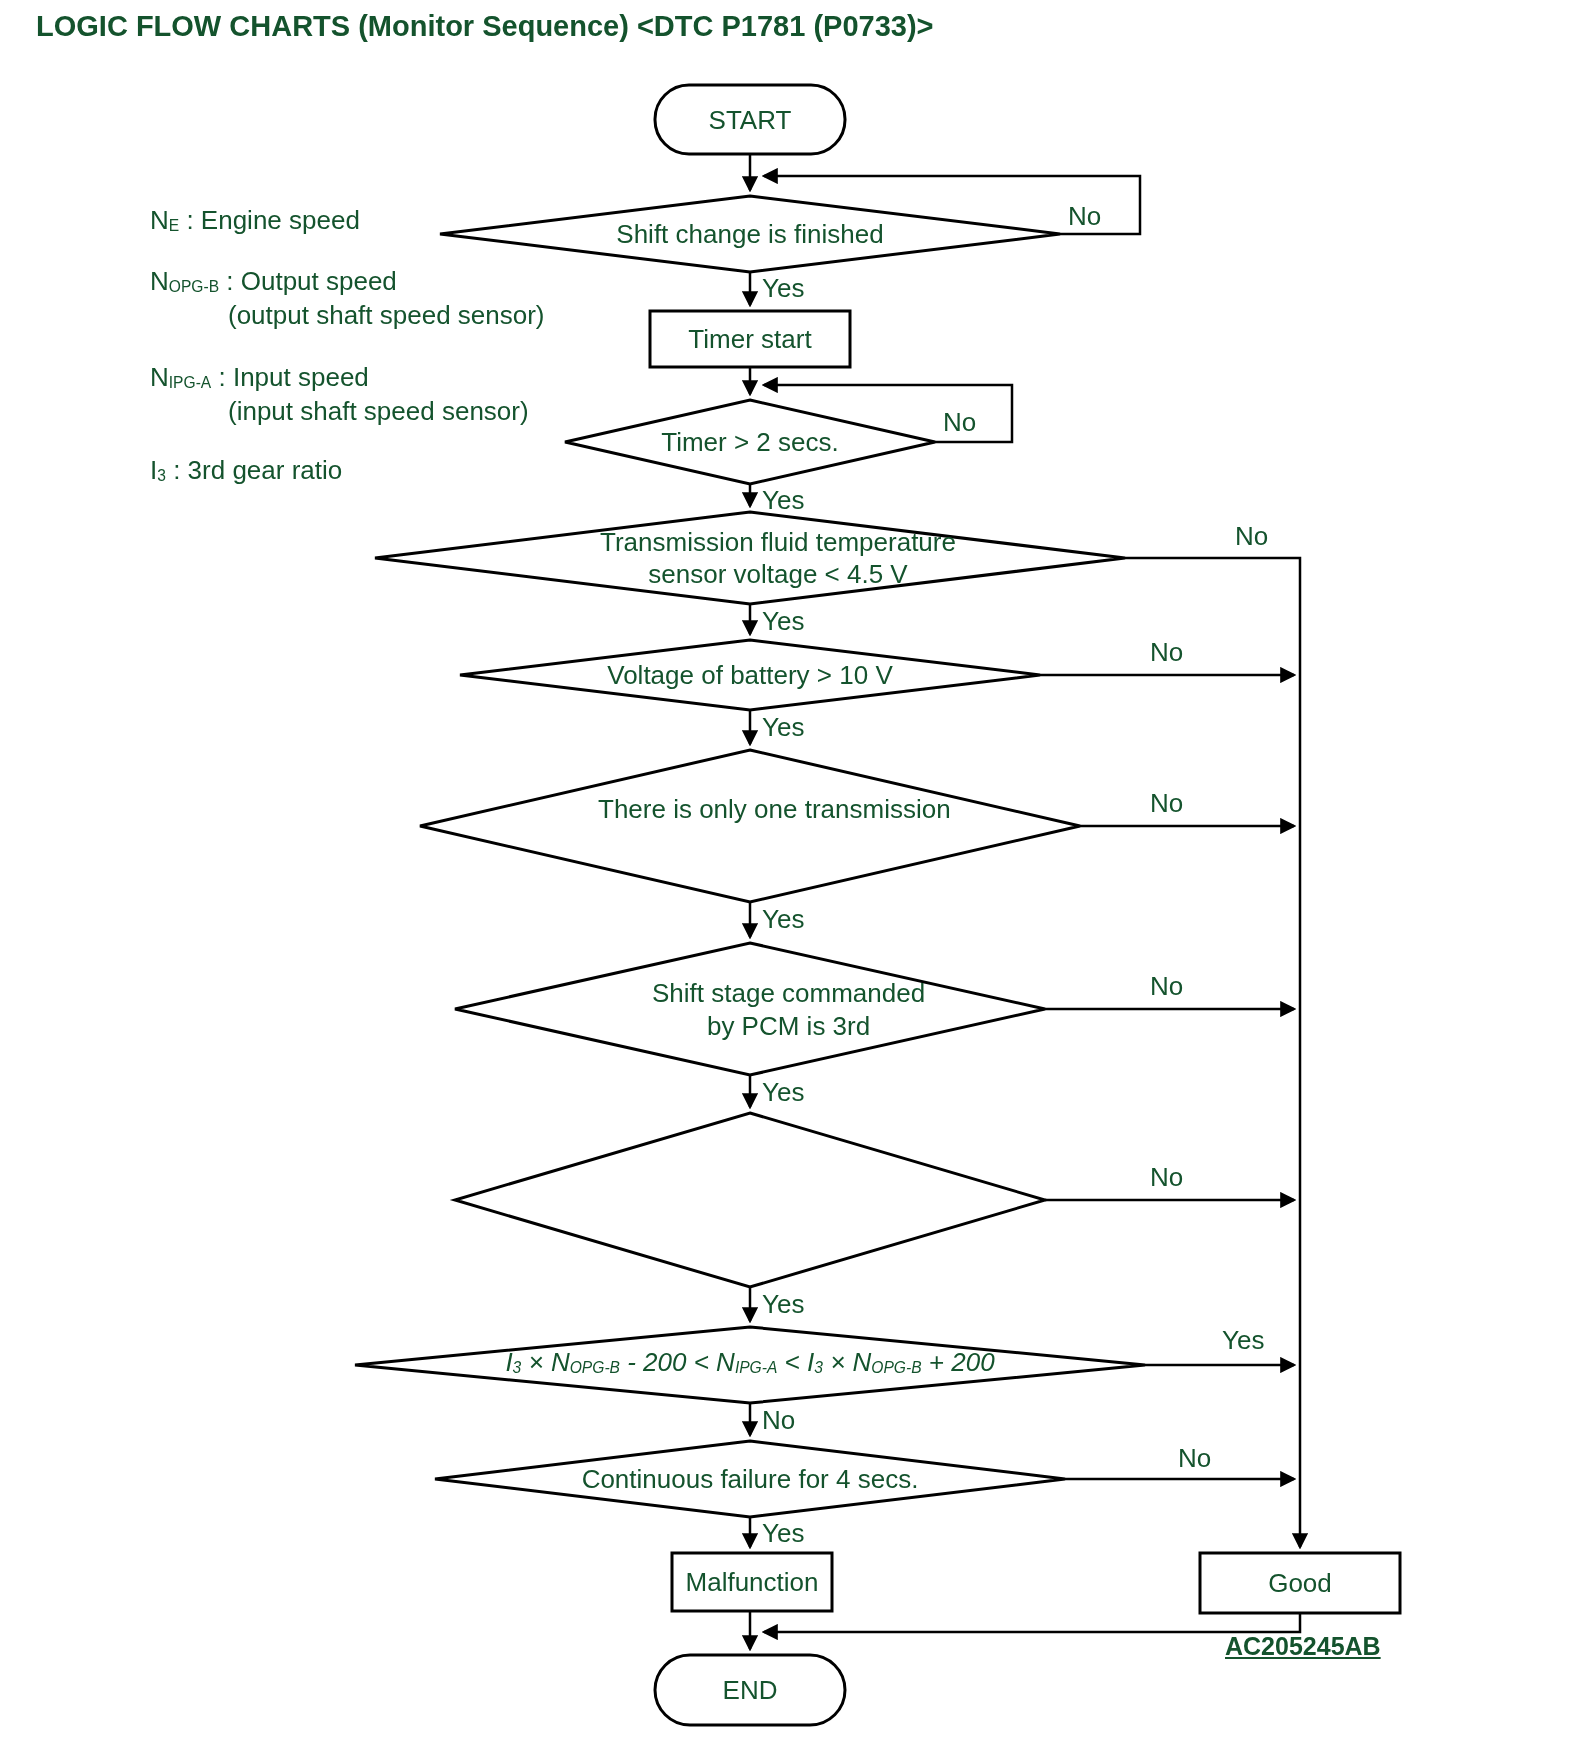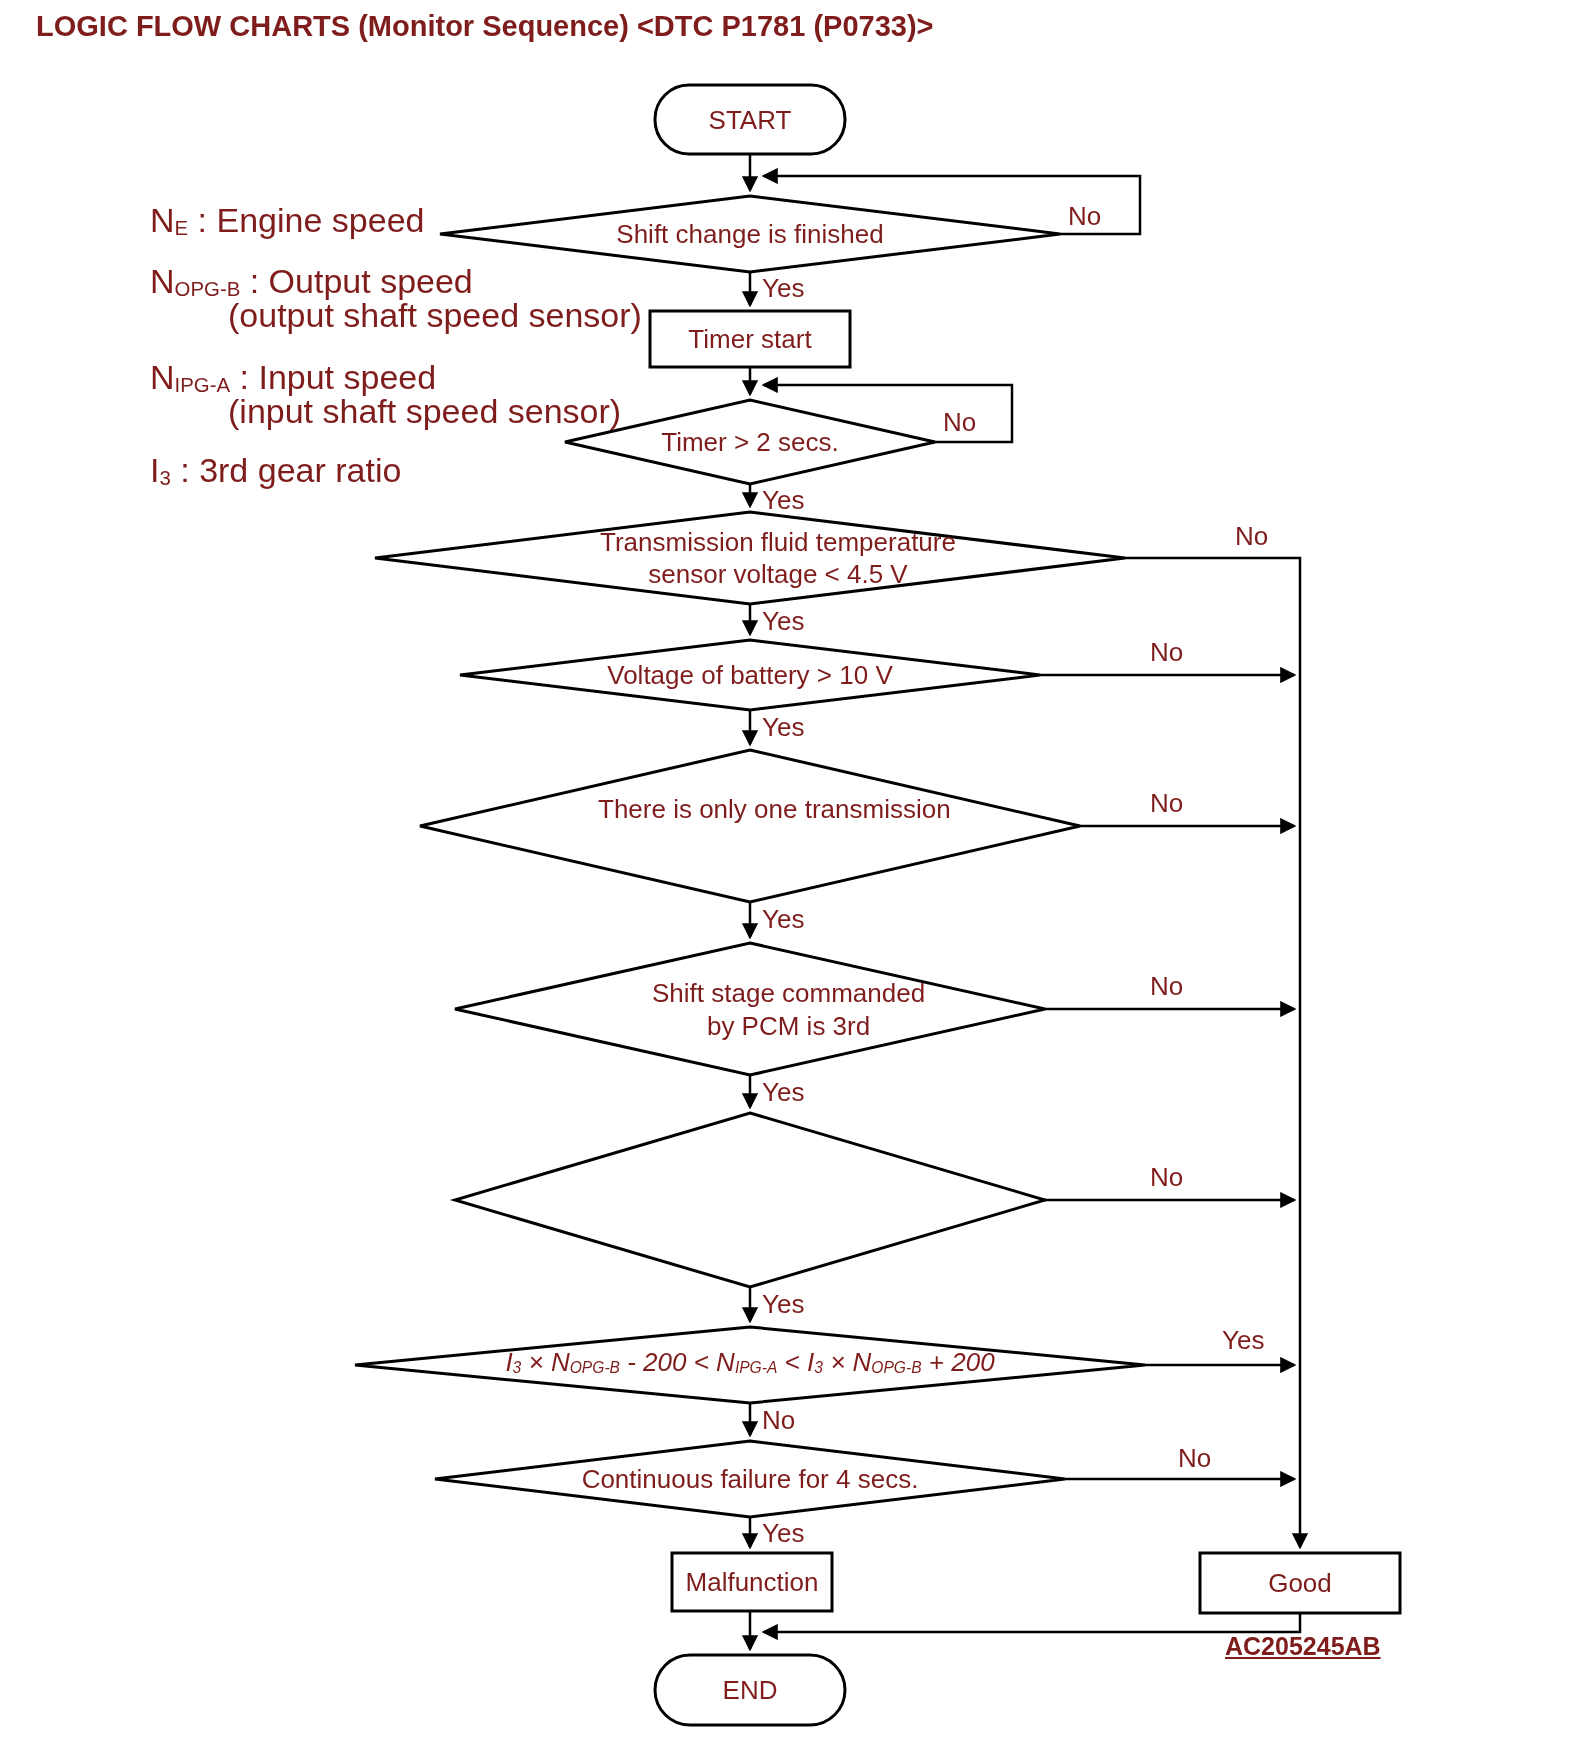--- a/index.html
+++ b/index.html
@@ -1,20 +1,20 @@
 <!DOCTYPE html>
 <html><head>
 <meta charset="utf-8">
 <style>
   html,body{margin:0;padding:0;background:#ffffff;}
   .canvas{position:relative;width:1468px;height:1760px;background:#fff;
-          font-family:"Liberation Sans","DejaVu Sans",sans-serif;color:#7f1d1d;overflow:hidden;}
+          font-family:"Liberation Sans","DejaVu Sans",sans-serif;color:#14532d;overflow:hidden;}
   svg.wires{position:absolute;left:0;top:0;}
   .title{position:absolute;left:36px;top:10px;font-size:29px;font-weight:bold;letter-spacing:0px;white-space:nowrap;}
-  .lbl{position:absolute;font-size:34px;line-height:30px;white-space:nowrap;}
+  .lbl{position:absolute;font-size:26px;line-height:30px;white-space:nowrap;}
   .edge{position:absolute;font-size:26px;line-height:28px;white-space:nowrap;}
   .node-label{position:absolute;display:flex;align-items:center;justify-content:center;
               text-align:center;font-size:26px;line-height:30px;}
   .block{position:absolute;font-size:26px;line-height:33px;white-space:nowrap;text-align:center;}
   .code{position:absolute;font-size:25px;font-weight:bold;white-space:nowrap;}
   .sb{font-size:0.6em;vertical-align:-0.14em;}
 </style>
 </head>
 <body>
 

